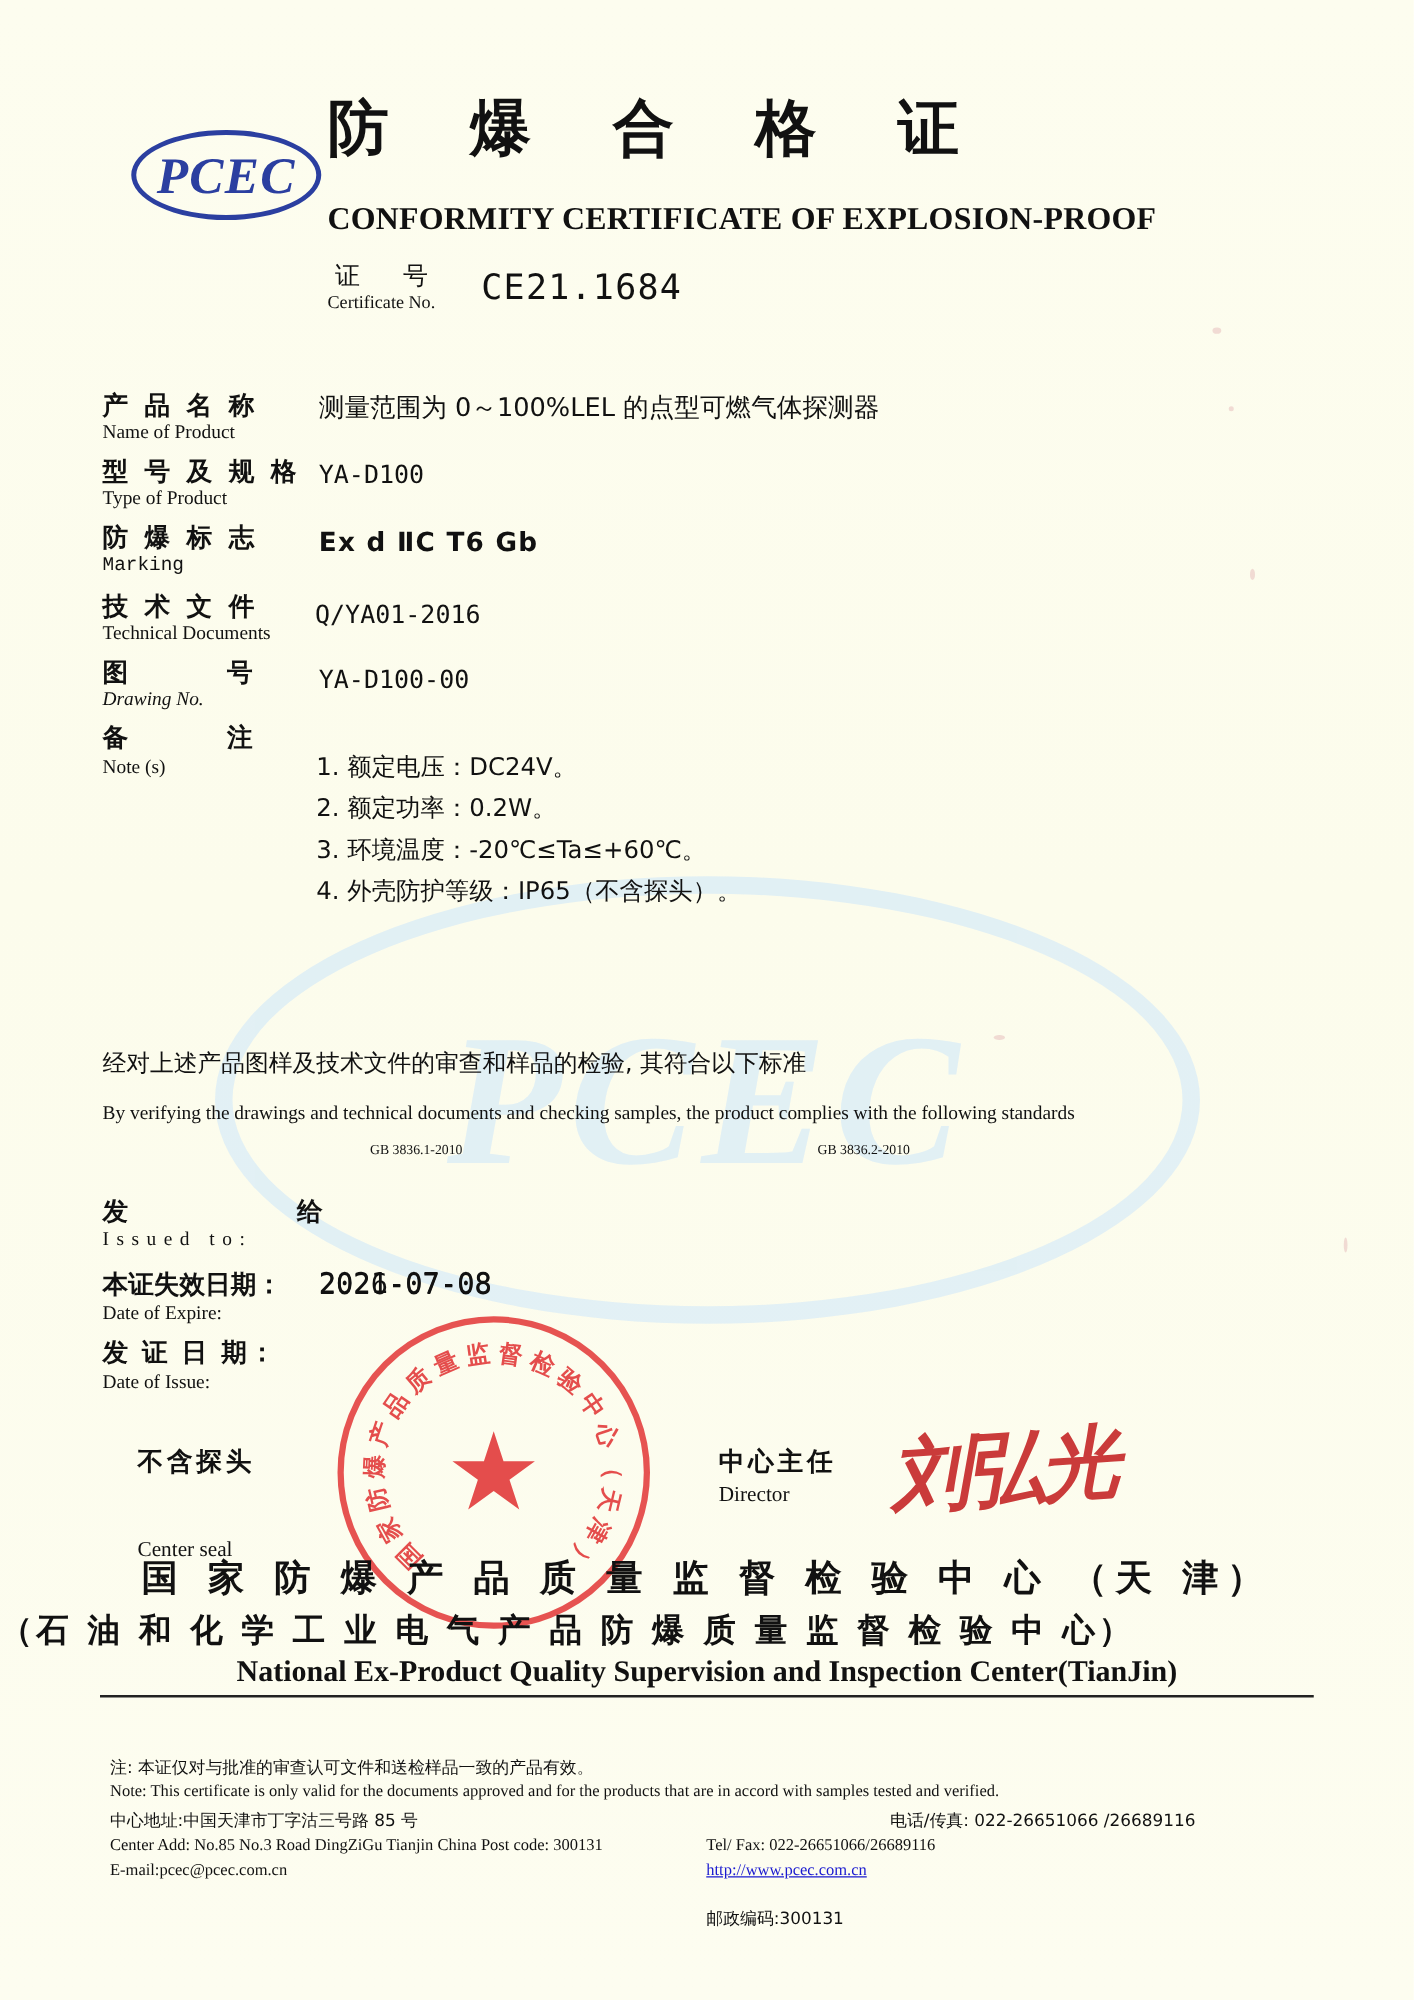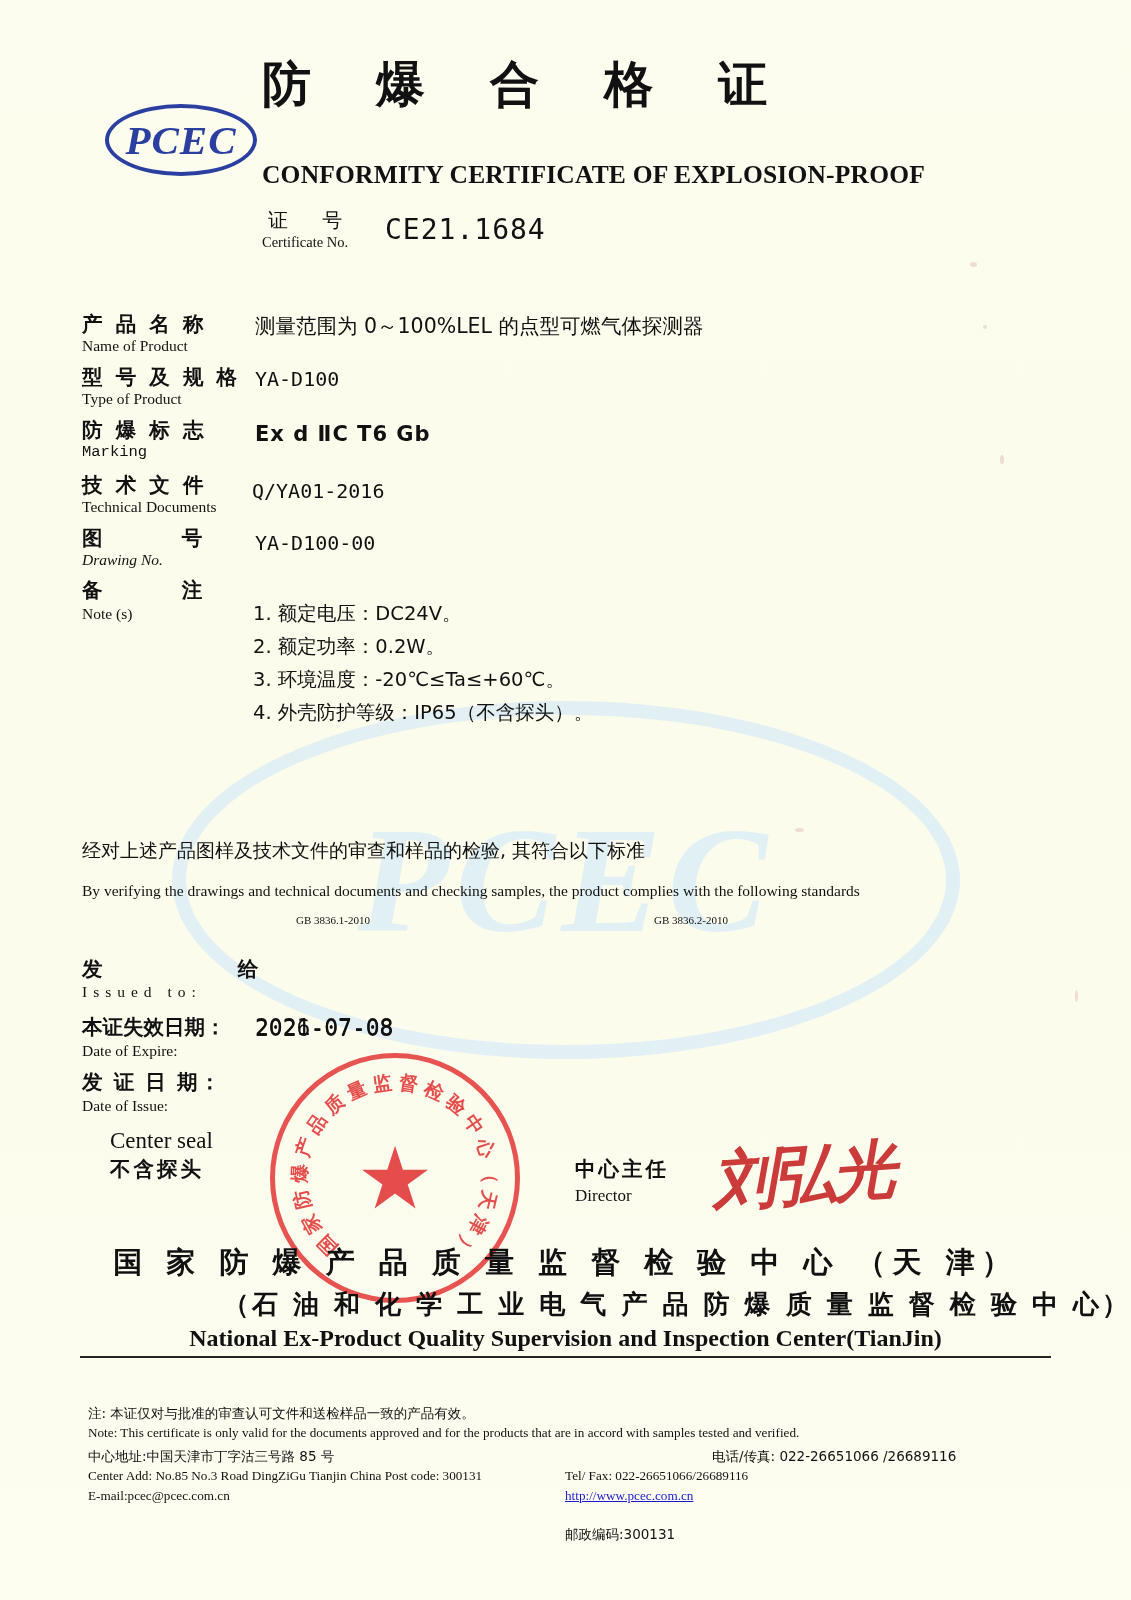--- a/index.html
+++ b/index.html
@@ -73,21 +73,21 @@
     font-weight: bold;
     font-style: italic;
     font-size: 41px;
     color: #2b3fa0;
     letter-spacing: 1px;
   }
 
   .title-cn {
     position: absolute;
     left: 262px;
-    top: 52px;
+    top: 70px;
     width: 560px;
     font-family: "DejaVu Sans", sans-serif;
     font-weight: bold;
     font-size: 49px;
     letter-spacing: 24px;
     text-align: left;
     white-space: nowrap;
   }
   .title-en {
     position: absolute;
@@ -257,26 +257,25 @@
     text-align: center;
     font-family: "DejaVu Sans", sans-serif;
     font-weight: bold;
     font-size: 29px;
     letter-spacing: 7px;
   }
   .org2 {
     position: absolute;
     left: 0; right: 0;
     top: 1287px;
-    text-align: right;
+    text-align: left;
     font-family: "DejaVu Sans", sans-serif;
     font-weight: bold;
     font-size: 26px;
     letter-spacing: 3px;
-    padding-left: 32px;
   }
   .org3 {
     position: absolute;
     left: 0; right: 0;
     top: 1325px;
     text-align: center;
     font-family: "Liberation Serif", serif;
     font-weight: bold;
     font-size: 24px;
   }
@@ -403,21 +402,21 @@
           <span style="transform: rotate(-34.4118deg) translate(98px) rotate(90deg) translate(-9px, -10px);">中</span>
           <span style="transform: rotate(-18.5294deg) translate(98px) rotate(90deg) translate(-9px, -10px);">心</span>
           <span style="transform: rotate(-2.64706deg) translate(98px) rotate(90deg) translate(-9px, -10px);">（</span>
           <span style="transform: rotate(13.2353deg) translate(98px) rotate(90deg) translate(-9px, -10px);">天</span>
           <span style="transform: rotate(29.1176deg) translate(98px) rotate(90deg) translate(-9px, -10px);">津</span>
           <span style="transform: rotate(45deg) translate(98px) rotate(90deg) translate(-9px, -10px);">）</span>
         </div>
     </div>
 
     <div class="lbl-cn" style="left:110px;top:1155px;letter-spacing:3px;">不含探头</div>
-    <div class="lbl-en" style="left:110px;top:1128px;font-size:23px;">Center seal</div>
+    <div class="lbl-en" style="left:110px;top:1230px;font-size:17px;">Center seal</div>
 
     <div class="lbl-cn" style="left:575px;top:1155px;letter-spacing:3px;">中心主任</div>
     <div class="lbl-en" style="left:575px;top:1186px;font-size:17px;">Director</div>
 
     <div class="signature">刘弘光</div>
 
     <div class="org1">国 家 防 爆 产 品 质 量 监 督 检 验 中 心 （天 津）</div>
     <div class="org2">（石 油 和 化 学 工 业 电 气 产 品 防 爆 质 量 监 督 检 验 中 心）</div>
     <div class="org3">National Ex-Product Quality Supervision and Inspection Center(TianJin)</div>
     <div class="rule"></div>

